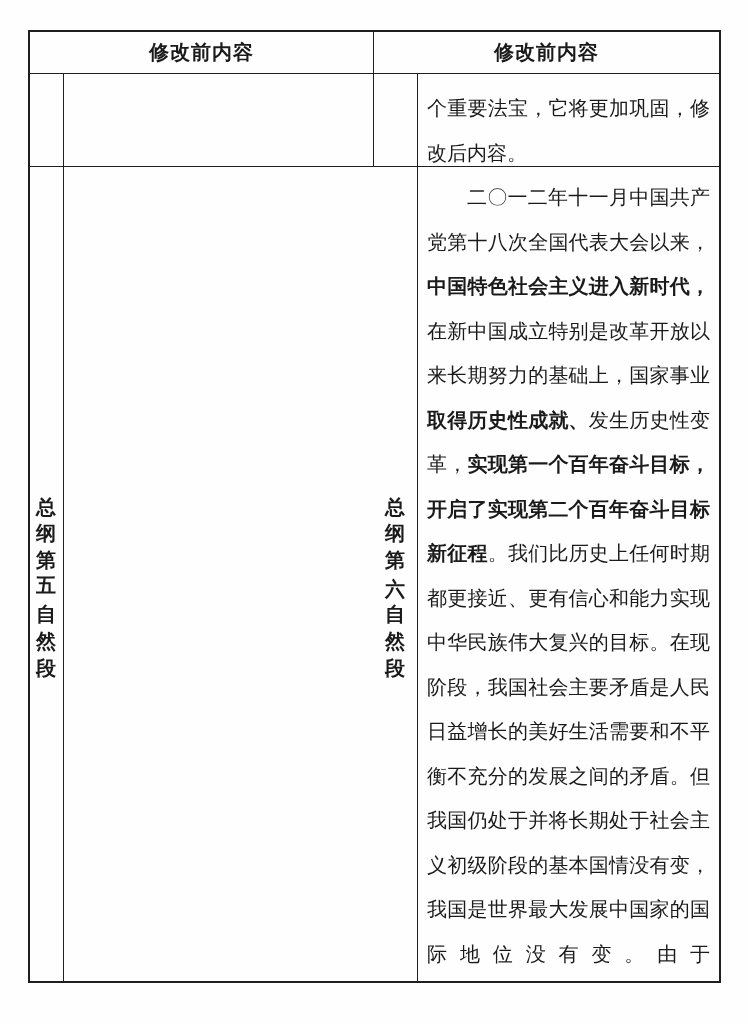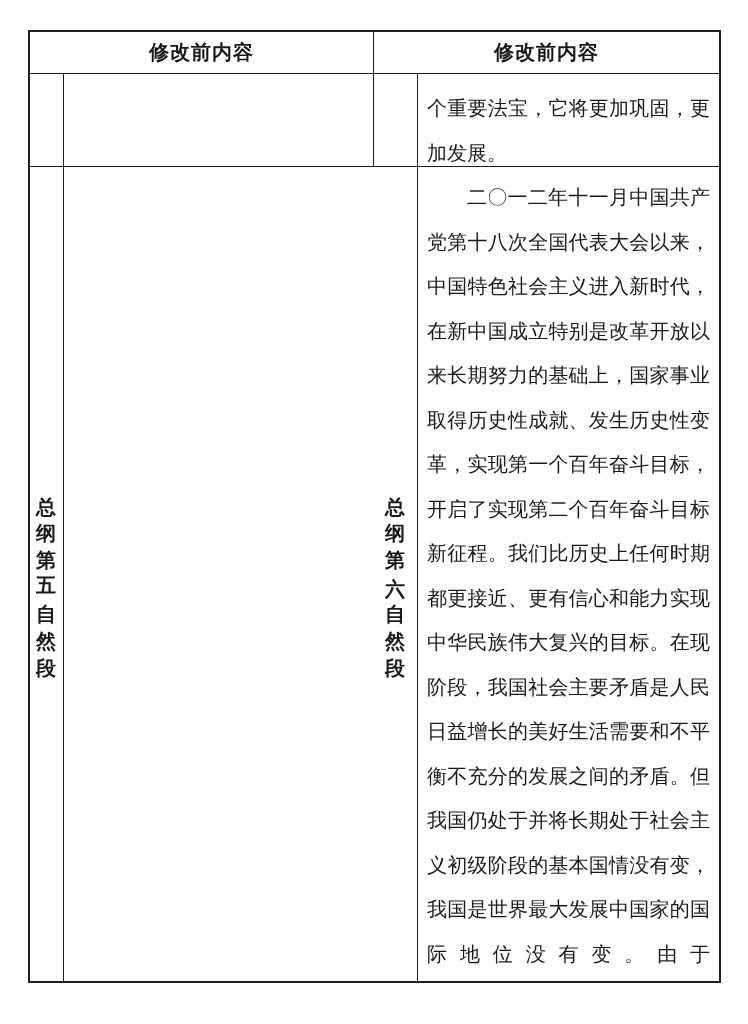--- a/index.html
+++ b/index.html
@@ -71,37 +71,37 @@
   }
   .para {
     text-indent: 2em;
     text-align-last: justify;
   }
   .overflow-text {
     padding-top: 12px;
     line-height: 45px;
   }
   .seg-bold {
-    font-weight: normal;
+    font-weight: bold;
     font-family: "Liberation Sans", "DejaVu Sans", sans-serif;
   }
 </style>
 </head>
 <body>
 
 <div class="page">
   <div class="doc-table">
 
     <div class="cell header-cell span-left br bb">修改前内容</div>
     <div class="cell header-cell span-right bb">修改前内容</div>
 
     <div class="cell label-cell br bb" style="grid-row:2; grid-column:1;"></div>
     <div class="cell content-cell br bb" style="grid-row:2; grid-column:2;"></div>
     <div class="cell label-cell br bb" style="grid-row:2; grid-column:3;"></div>
-    <div class="cell content-cell overflow-text bb" style="grid-row:2; grid-column:4;">个重要法宝，它将更加巩固，更加发展。</div>
+    <div class="cell content-cell overflow-text bb" style="grid-row:2; grid-column:4;">个重要法宝，它将更加巩固，修改后内容。</div>
 
     <div class="cell label-cell br" style="grid-row:3; grid-column:1;">
       <span class="vertical-label">总纲第五自然段</span>
     </div>
     <div class="cell label-cell br" style="grid-row:3; grid-column:3;">
       <span class="vertical-label">总纲第六自然段</span>
     </div>
     <div class="cell content-cell para" style="grid-row:3; grid-column:4;"><span>二〇一二年十一月中国共产党第十八次全国代表大会以来，</span><span class="seg-bold">中国特色社会主义进入新时代，</span><span>在新中国成立特别是改革开放以来长期努力的基础上，国家事业</span><span class="seg-bold">取得历史性成就、</span><span>发生历史性变革，</span><span class="seg-bold">实现第一个百年奋斗目标，开启了实现第二个百年奋斗目标新征程</span><span>。我们比历史上任何时期都更接近、更有信心和能力实现中华民族伟大复兴的目标。在现阶段，我国社会主要矛盾是人民日益增长的美好生活需要和不平衡不充分的发展之间的矛盾。但我国仍处于并将长期处于社会主义初级阶段的基本国情没有变，我国是世界最大发展中国家的国际地位没有变。由于</span></div>
 
   </div>

